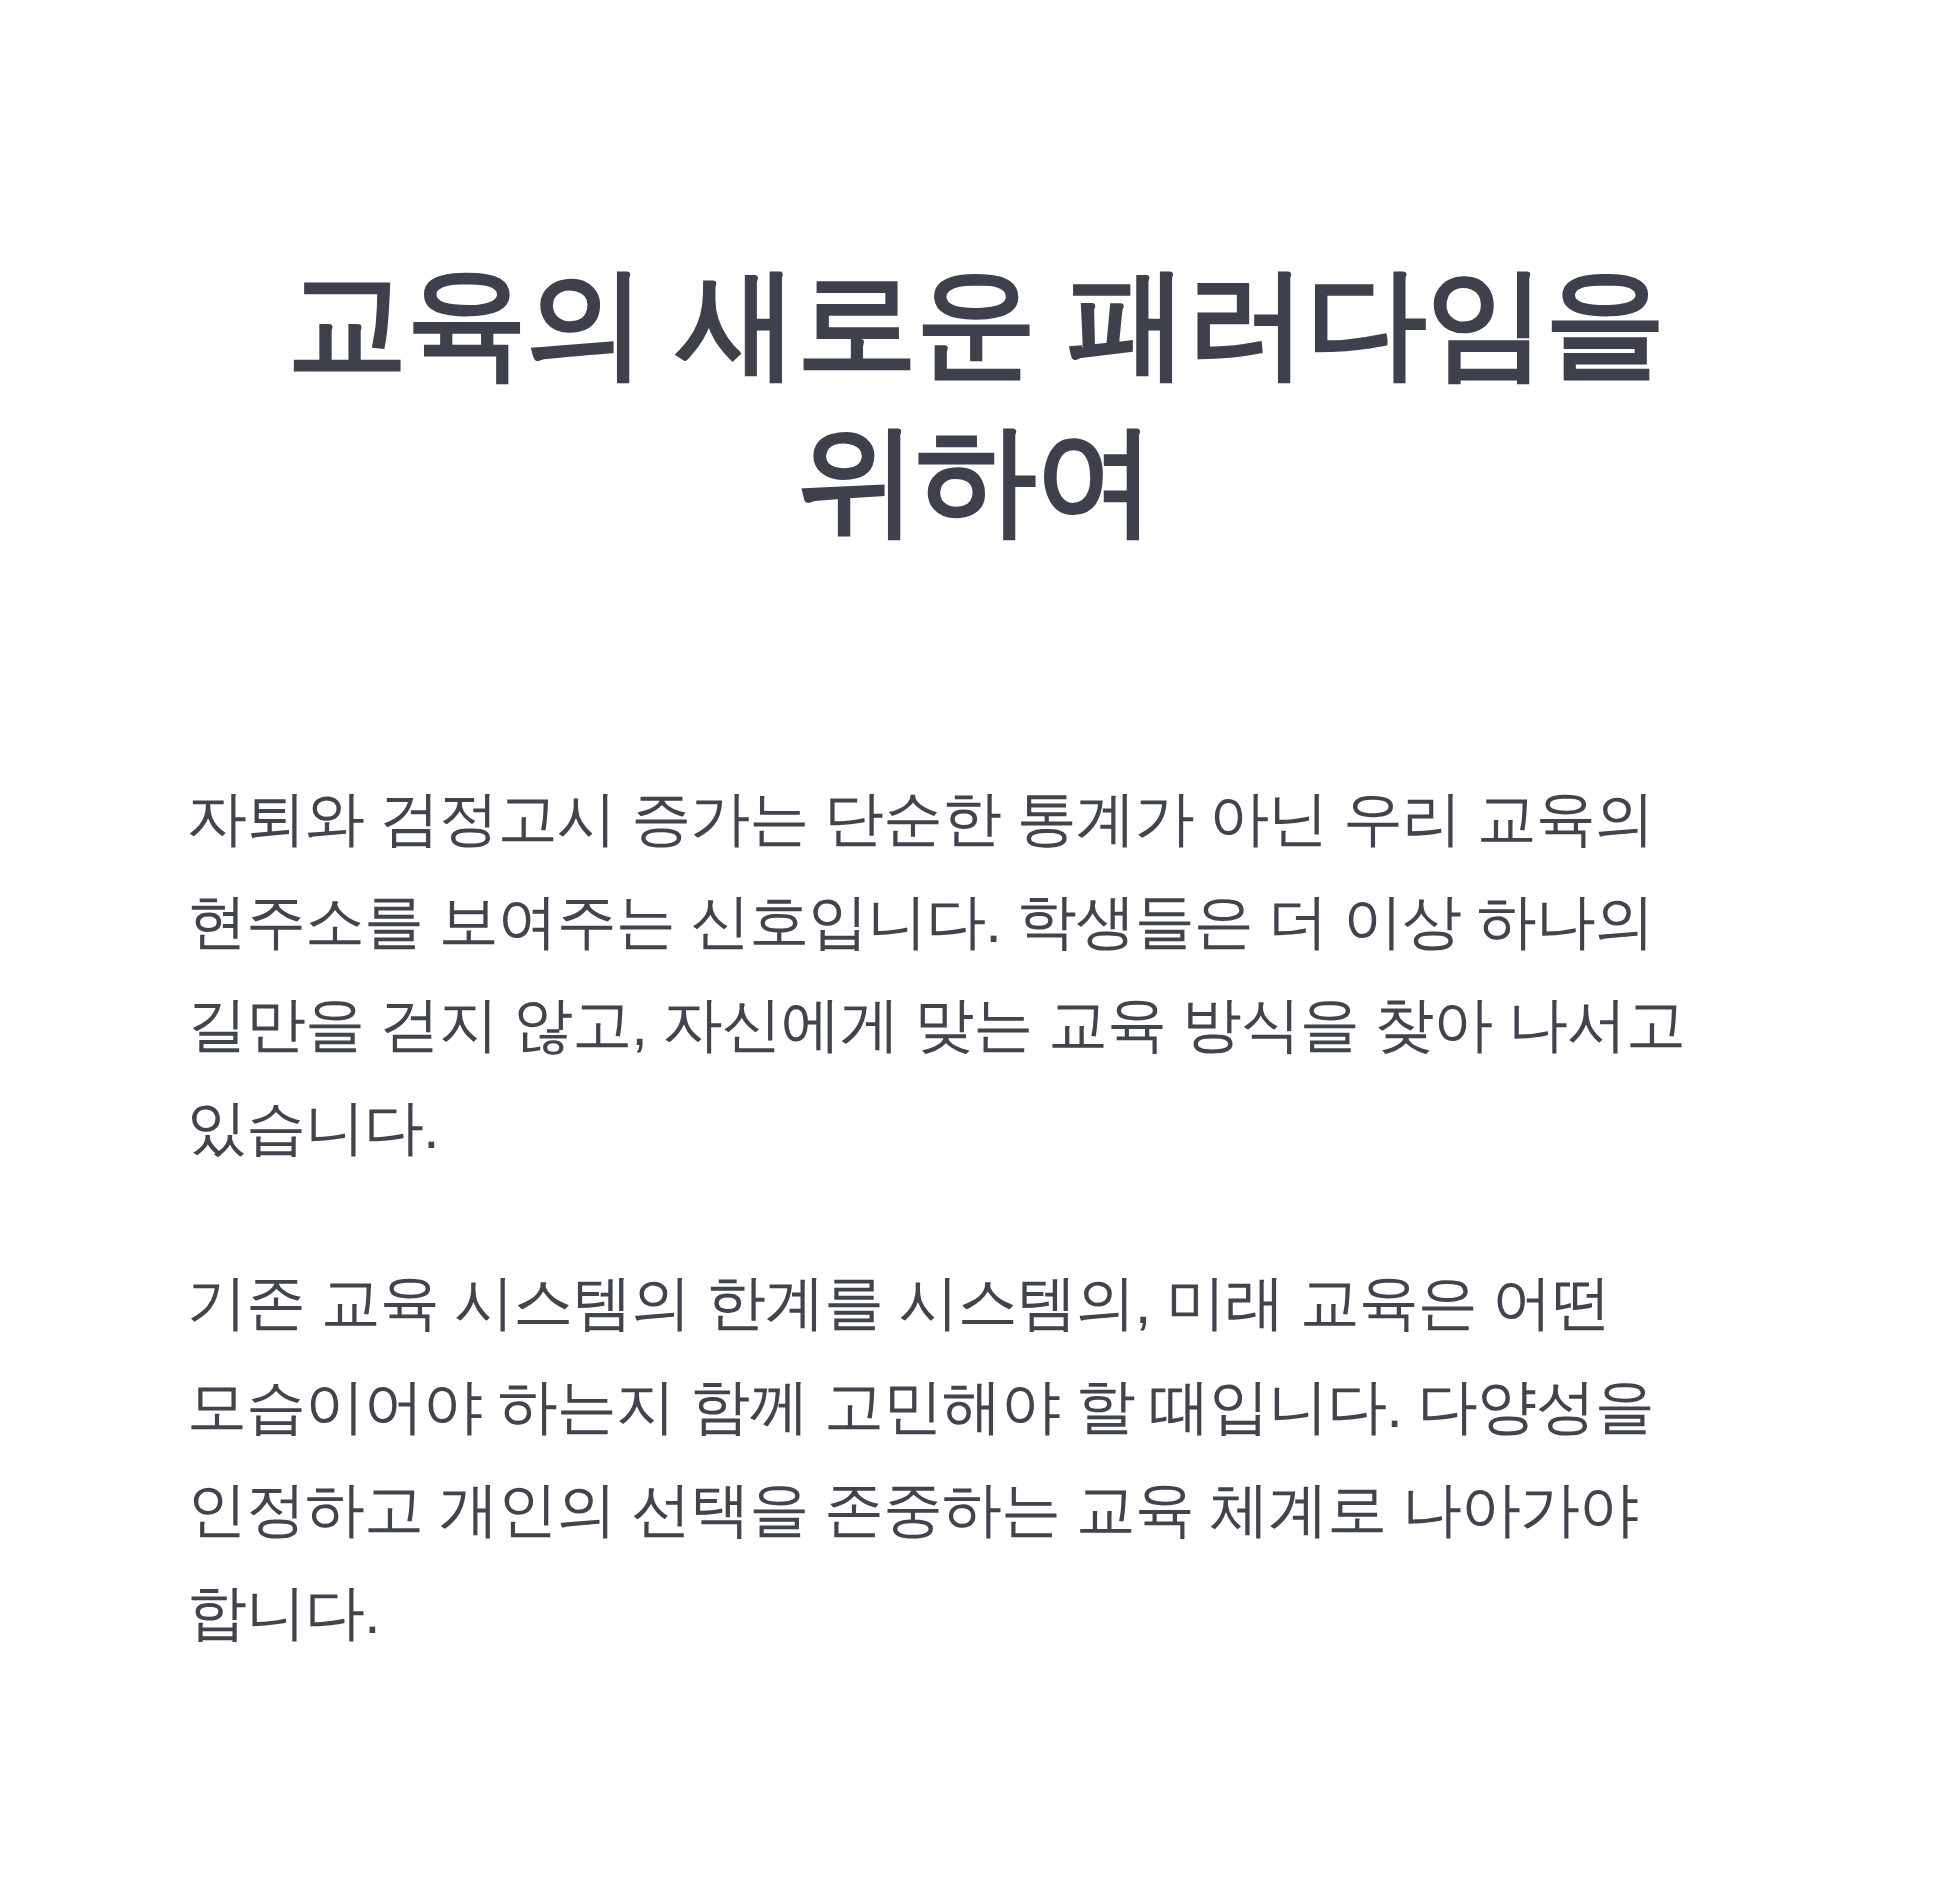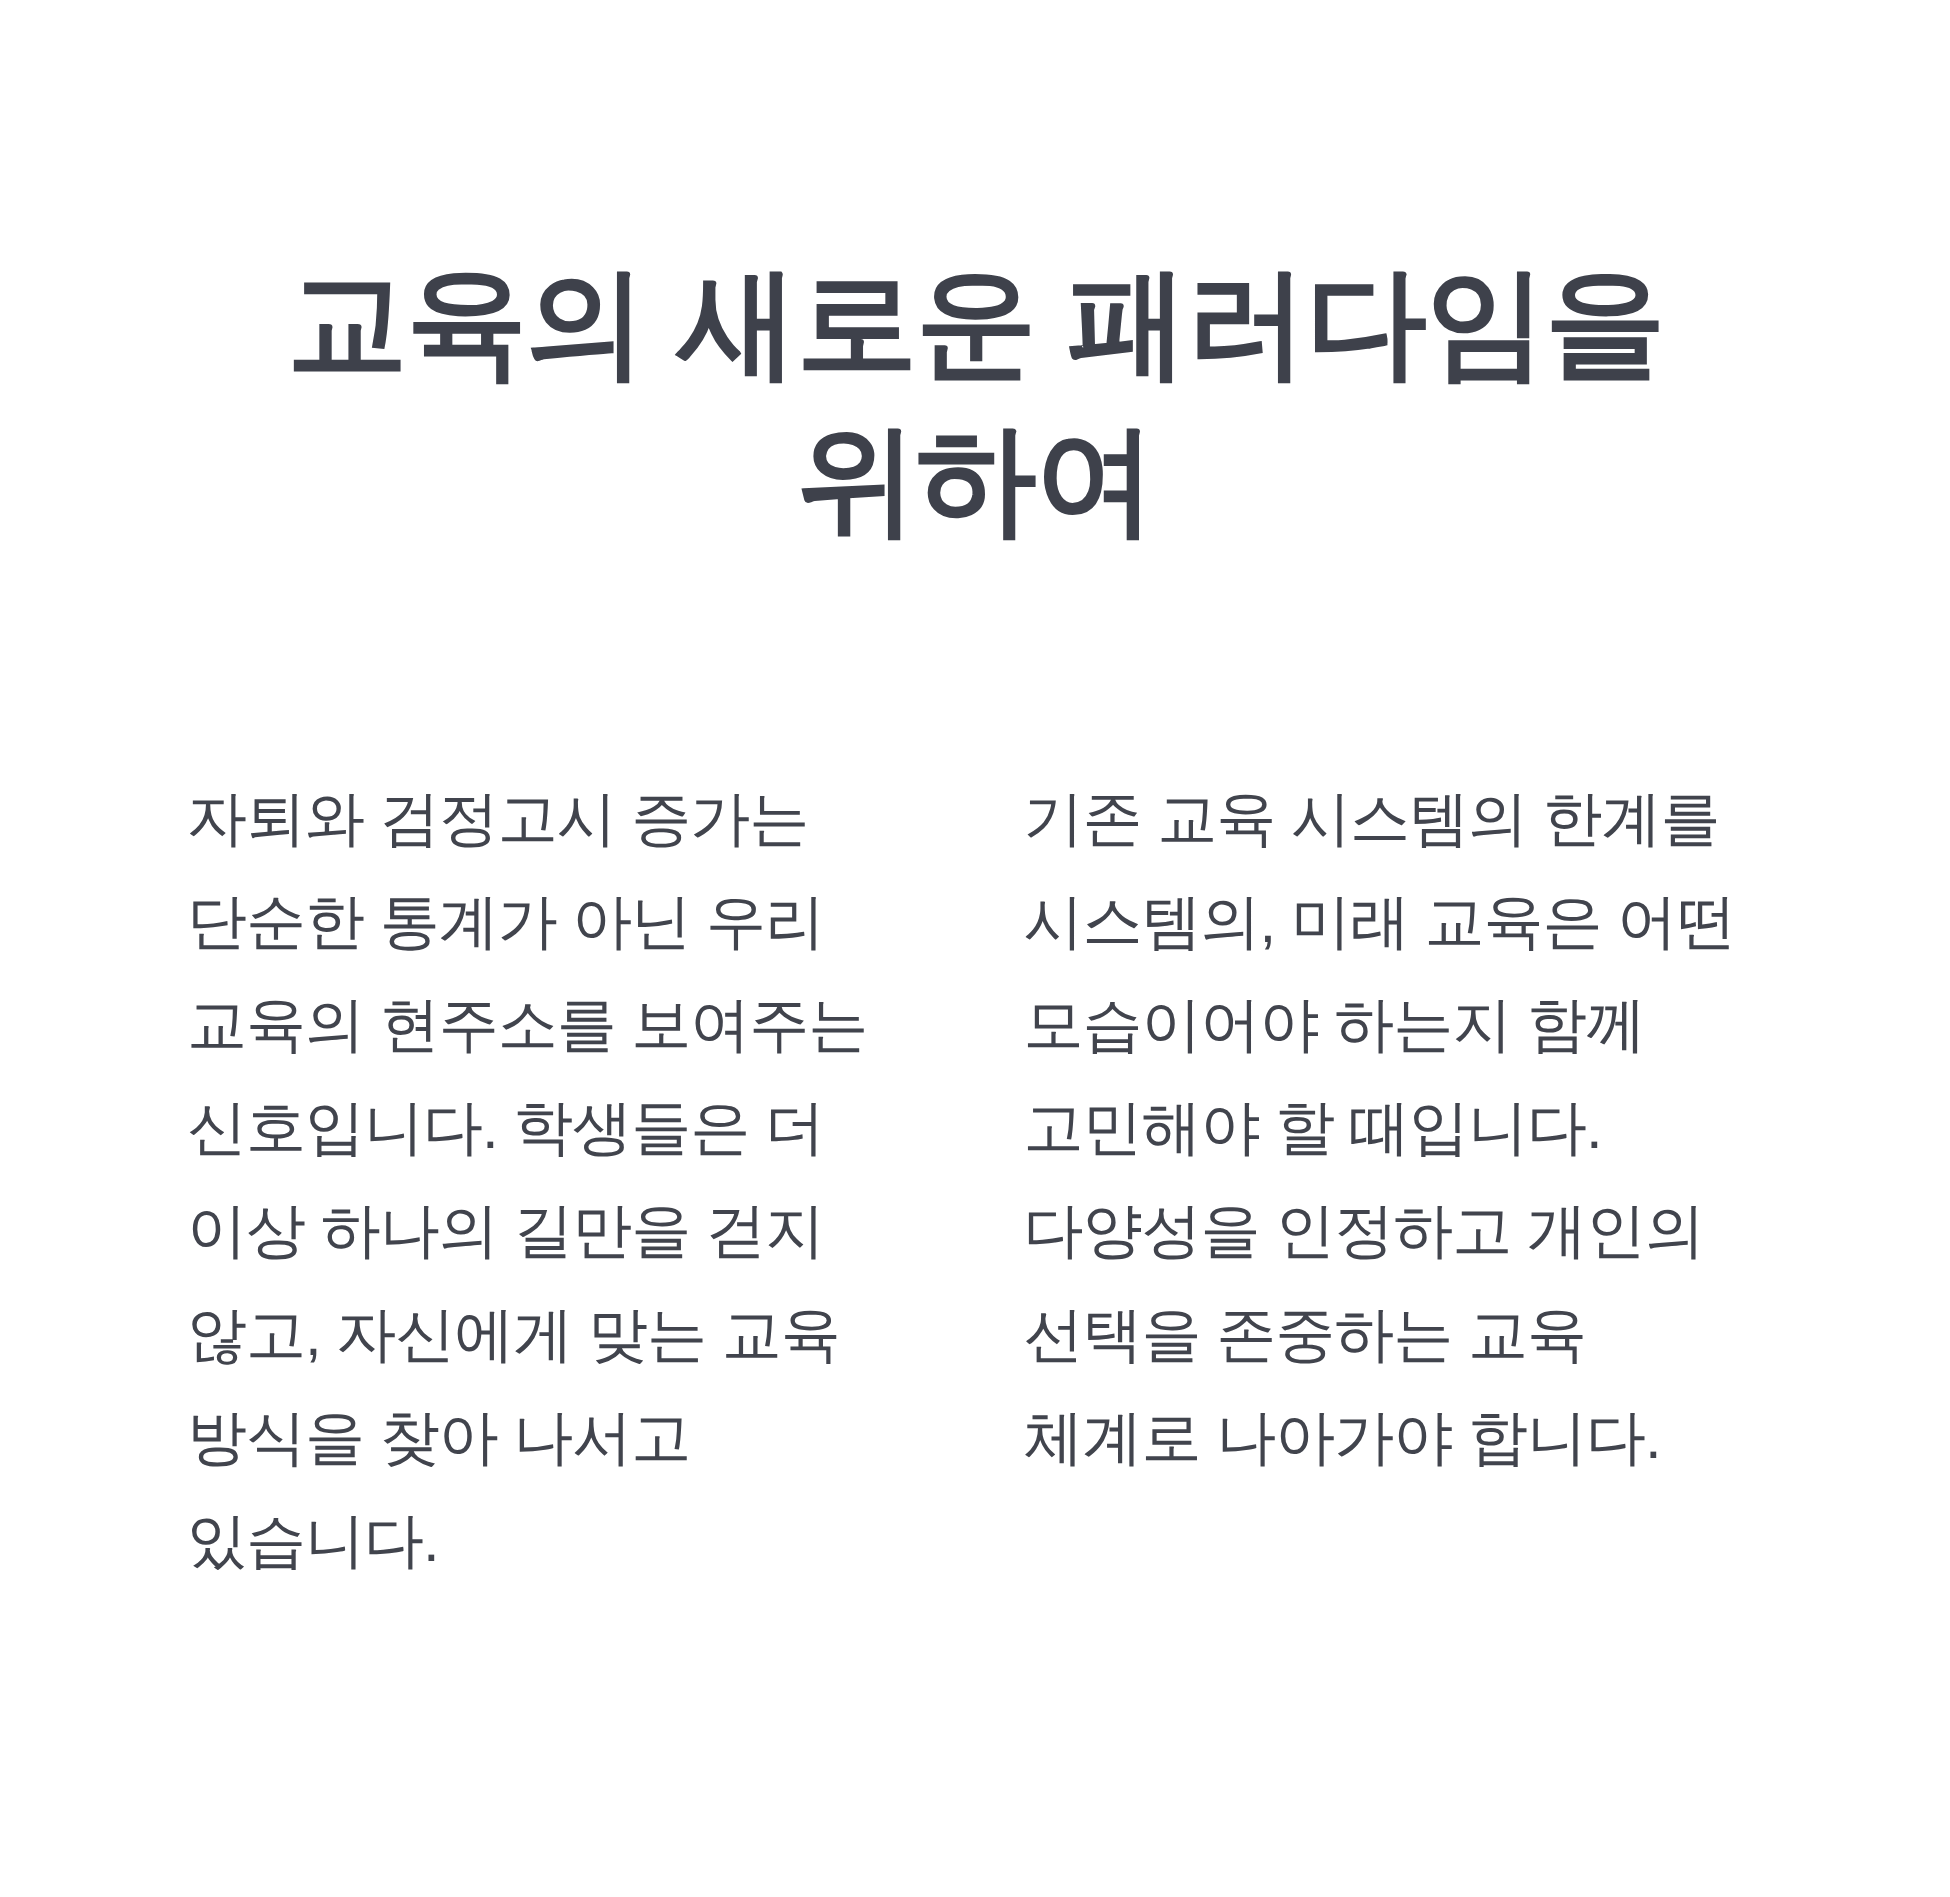--- a/index.html
+++ b/index.html
@@ -37,21 +37,21 @@
     letter-spacing: -1.6px;
     text-align: center;
     color: #3e414b;
     word-break: keep-all;
     padding: 0 24.4px;
   }
 
   .body-block {
     margin-top: 208px;
     display: flex;
-    flex-direction: row;
+    flex-direction: column;
     gap: 72px;
   }
 
   .paragraph {
     margin: 0;
     font-size: 60px;
     line-height: 1.72;
     font-weight: 400;
     color: #41444d;
     letter-spacing: -1px;

